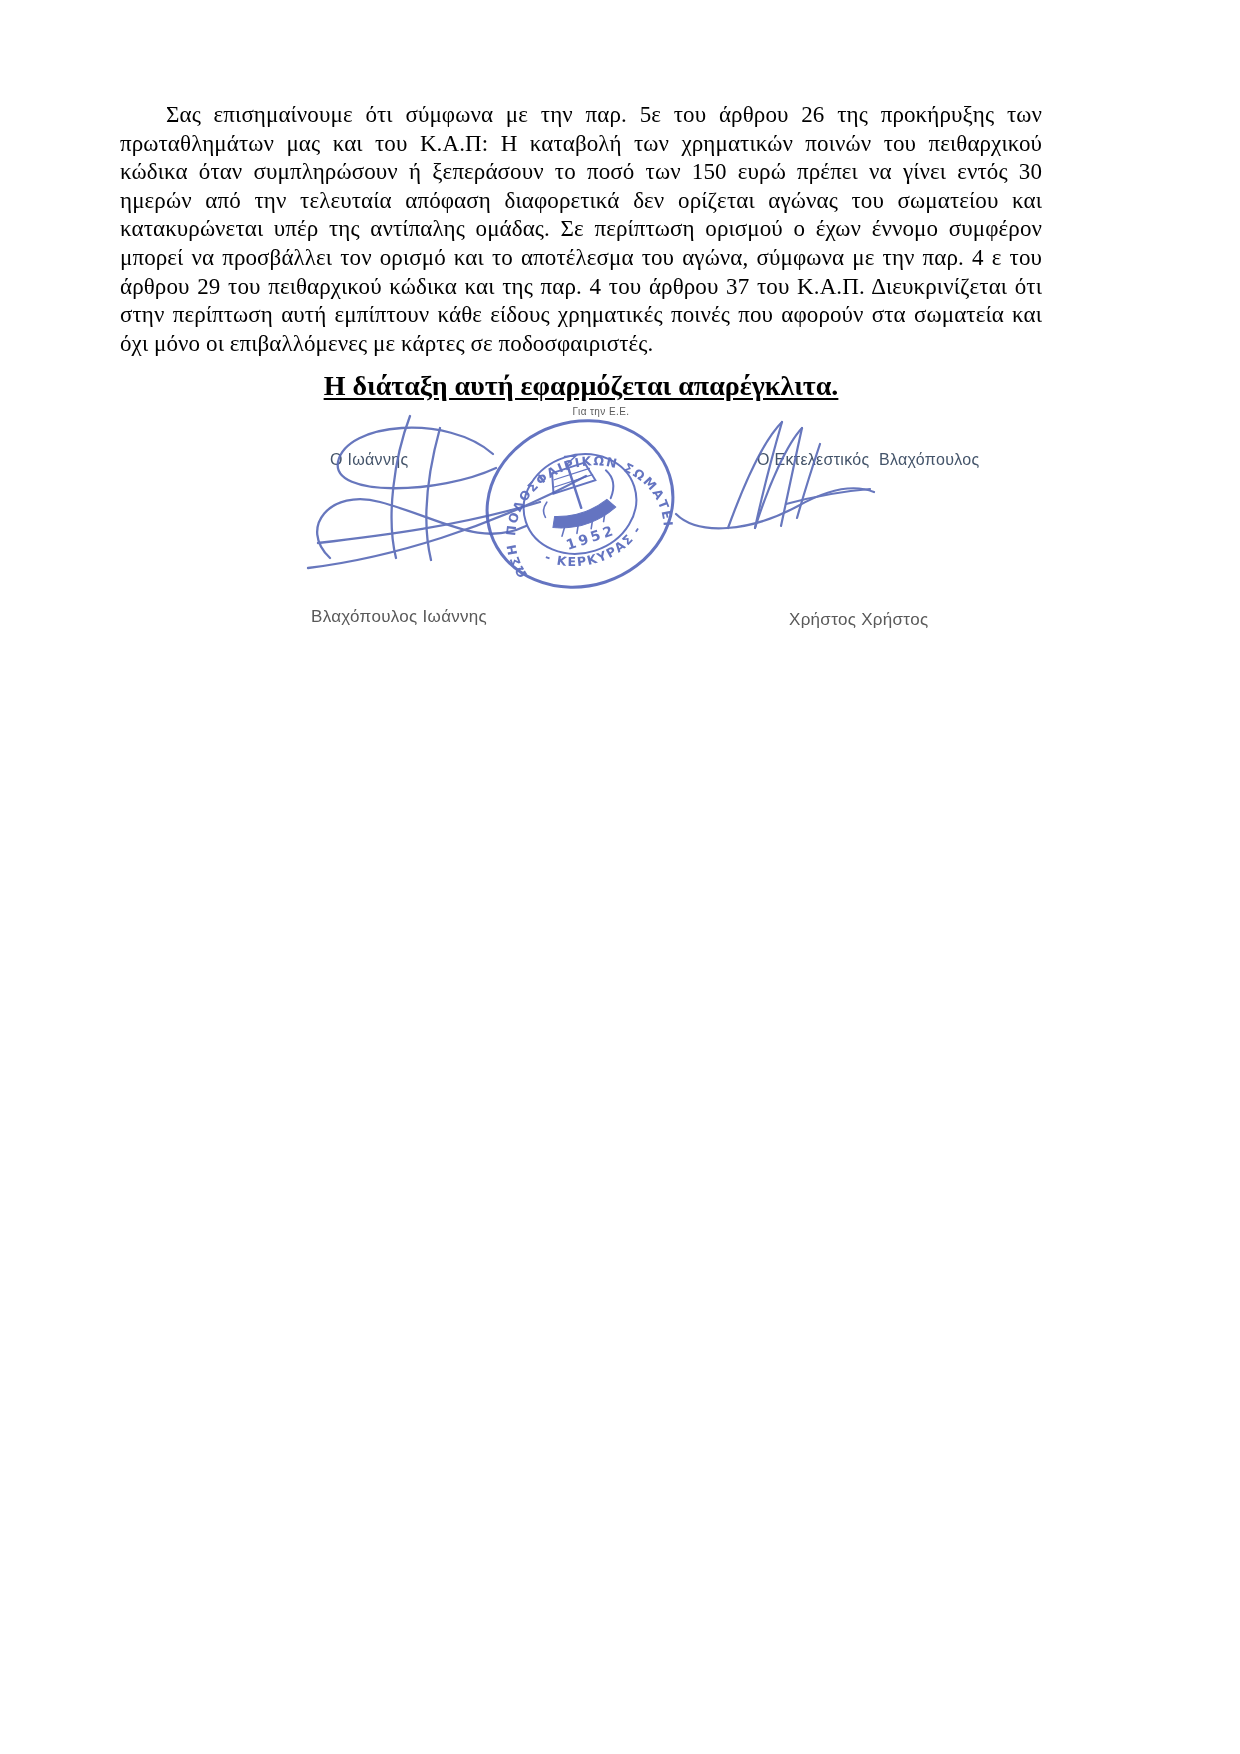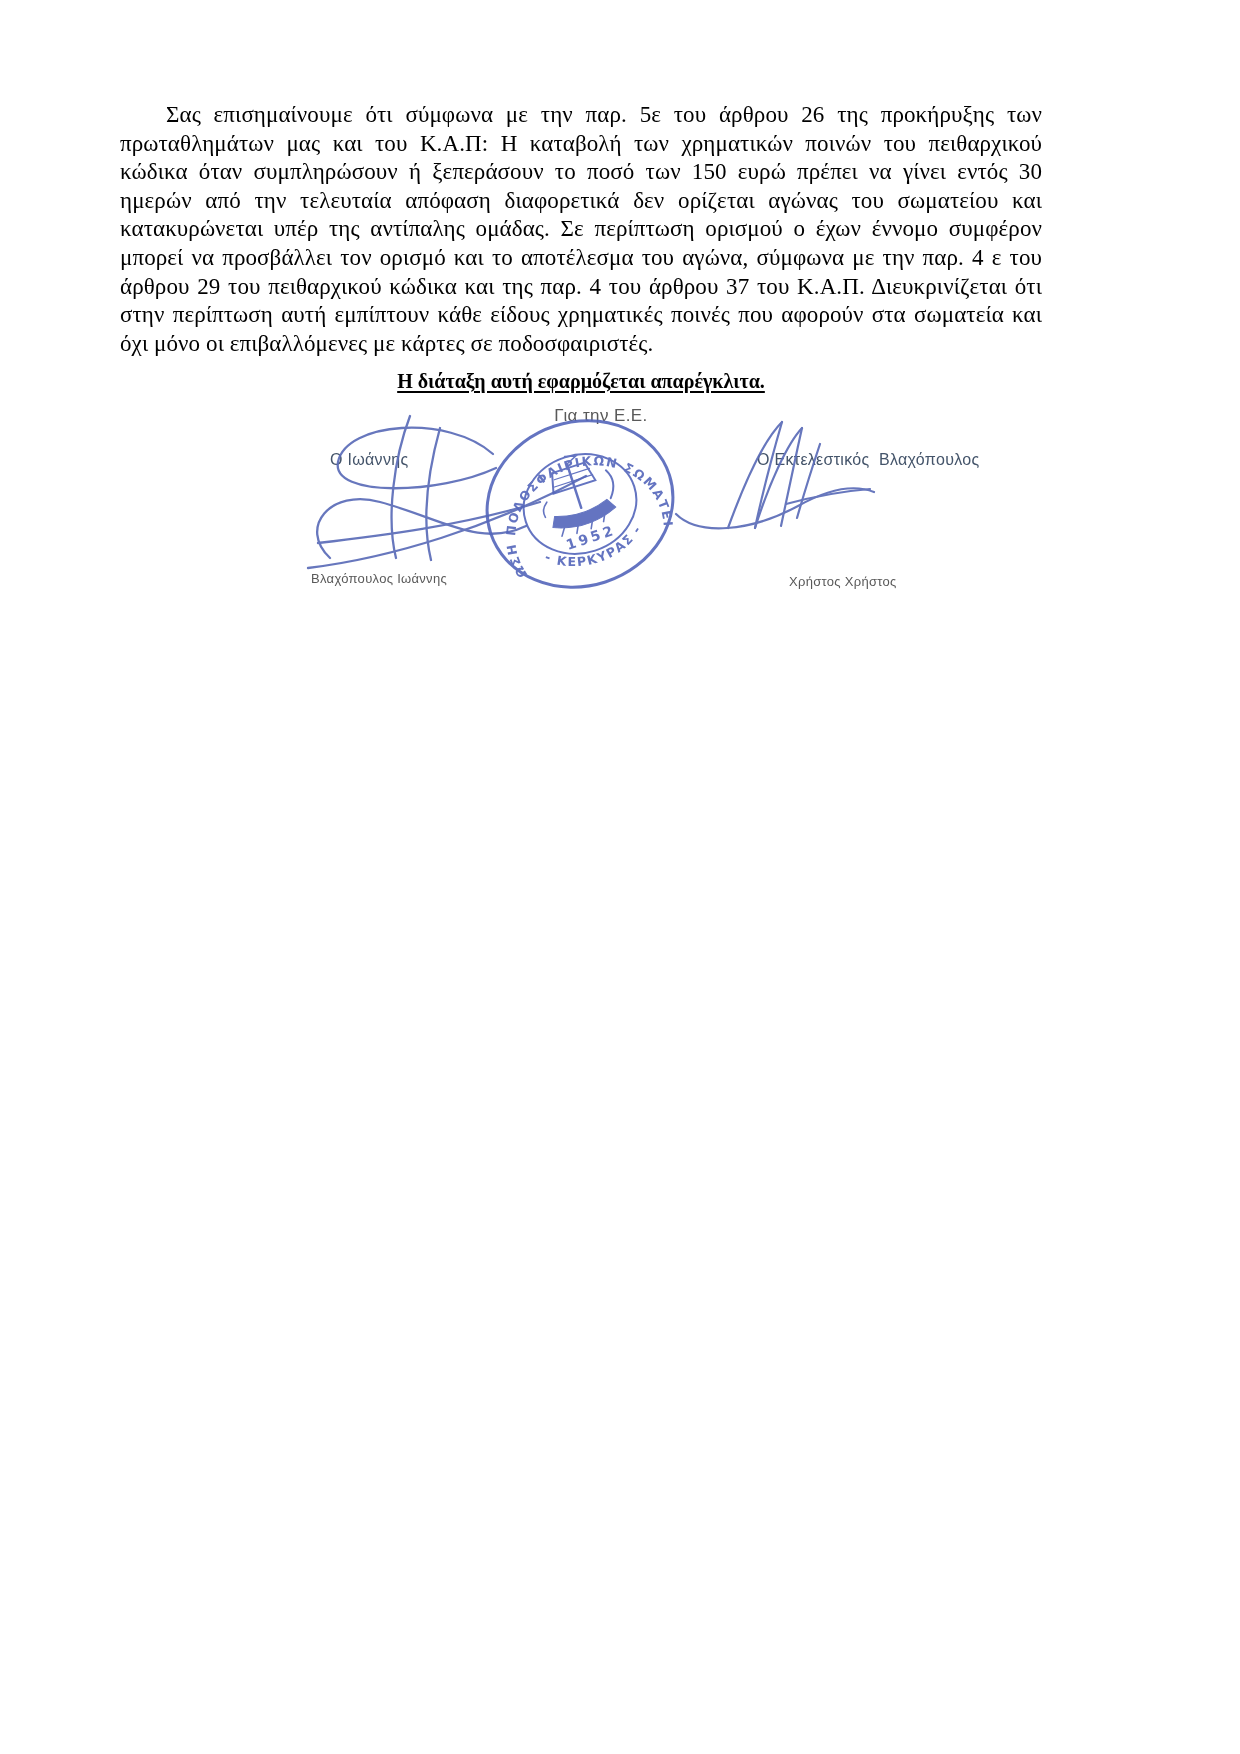--- a/index.html
+++ b/index.html
@@ -27,54 +27,55 @@
     text-indent: 46px;
     color: #010101;
     letter-spacing: 0.1px;
   }
   .directive-line {
     position: absolute;
     left: 120px;
     top: 370px;
     width: 922px;
     text-align: center;
-    font-size: 20px;
+    font-size: 28px;
     font-weight: bold;
   }
   .directive-line span {
     text-decoration: underline;
     text-underline-offset: 3px;
   }
   .committee-line {
     position: absolute;
     left: 140px;
     top: 406px;
     width: 922px;
     text-align: center;
     font-family: "Liberation Sans", "DejaVu Sans", sans-serif;
-    font-size: 17px;
+    font-size: 10px;
     color: #595959;
     letter-spacing: 0.4px;
   }
   .sig-title {
     position: absolute;
     font-family: "Liberation Sans", "DejaVu Sans", sans-serif;
     font-size: 16px;
     color: #44546a;
     letter-spacing: 0.3px;
     white-space: pre;
   }
   .sig-title.left  { left: 330px; top: 451px; }
   .sig-title.right { left: 757px; top: 451px; }
   .sig-name {
     position: absolute;
     font-family: "Liberation Sans", "DejaVu Sans", sans-serif;
-    font-size: 13px;
+    font-size: 17px;
     color: #595959;
     letter-spacing: 0.3px;
+    margin-top: 36px;
   }
   .sig-name.left  { left: 311px; top: 571px; }
   .sig-name.right { left: 789px; top: 574px; }
   .sig-svg { position: absolute; }
   .sig-svg.president { left: 288px; top: 406px; width: 306px; height: 178px; }
   .sig-svg.secretary { left: 668px; top: 414px; width: 212px; height: 132px; }
   .stamp-svg {
     position: absolute;
     left: 479px;
     top: 418px;

